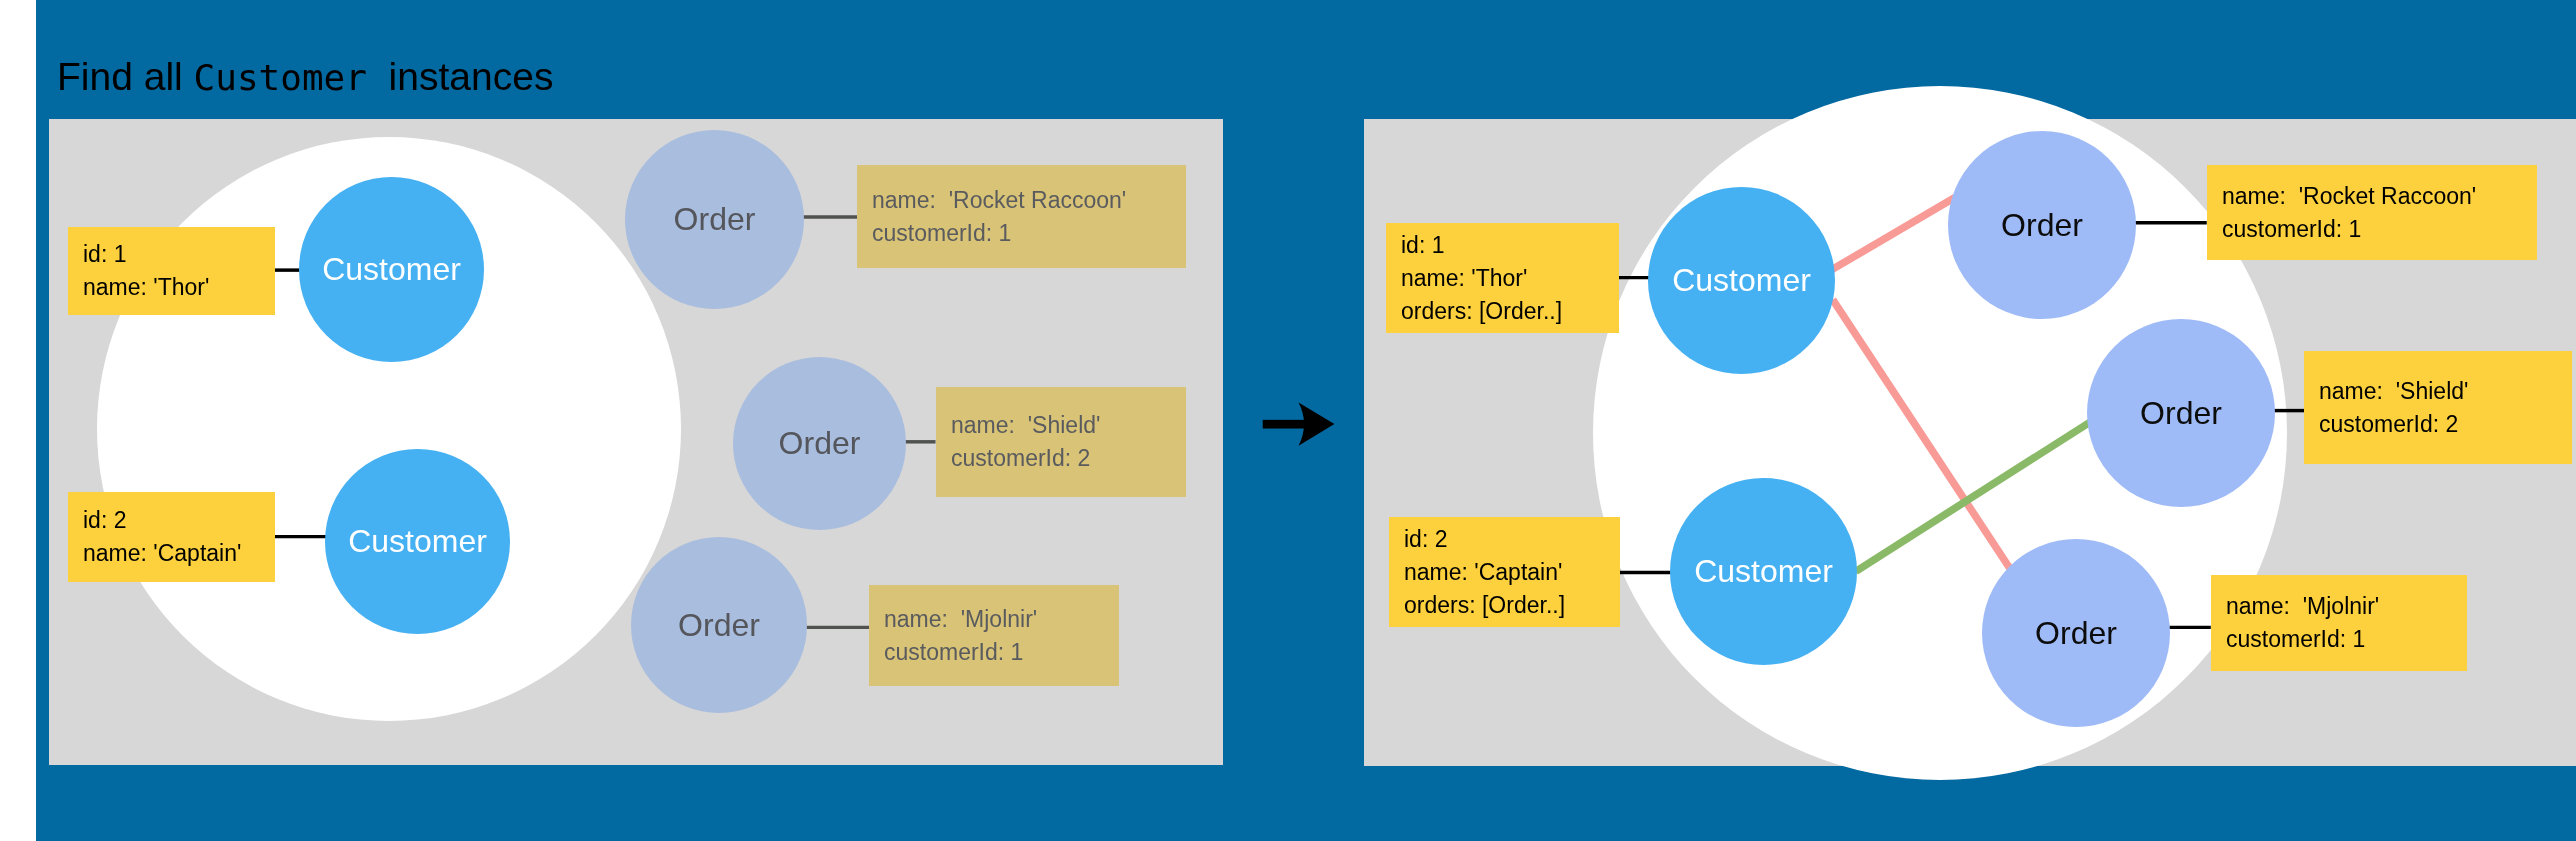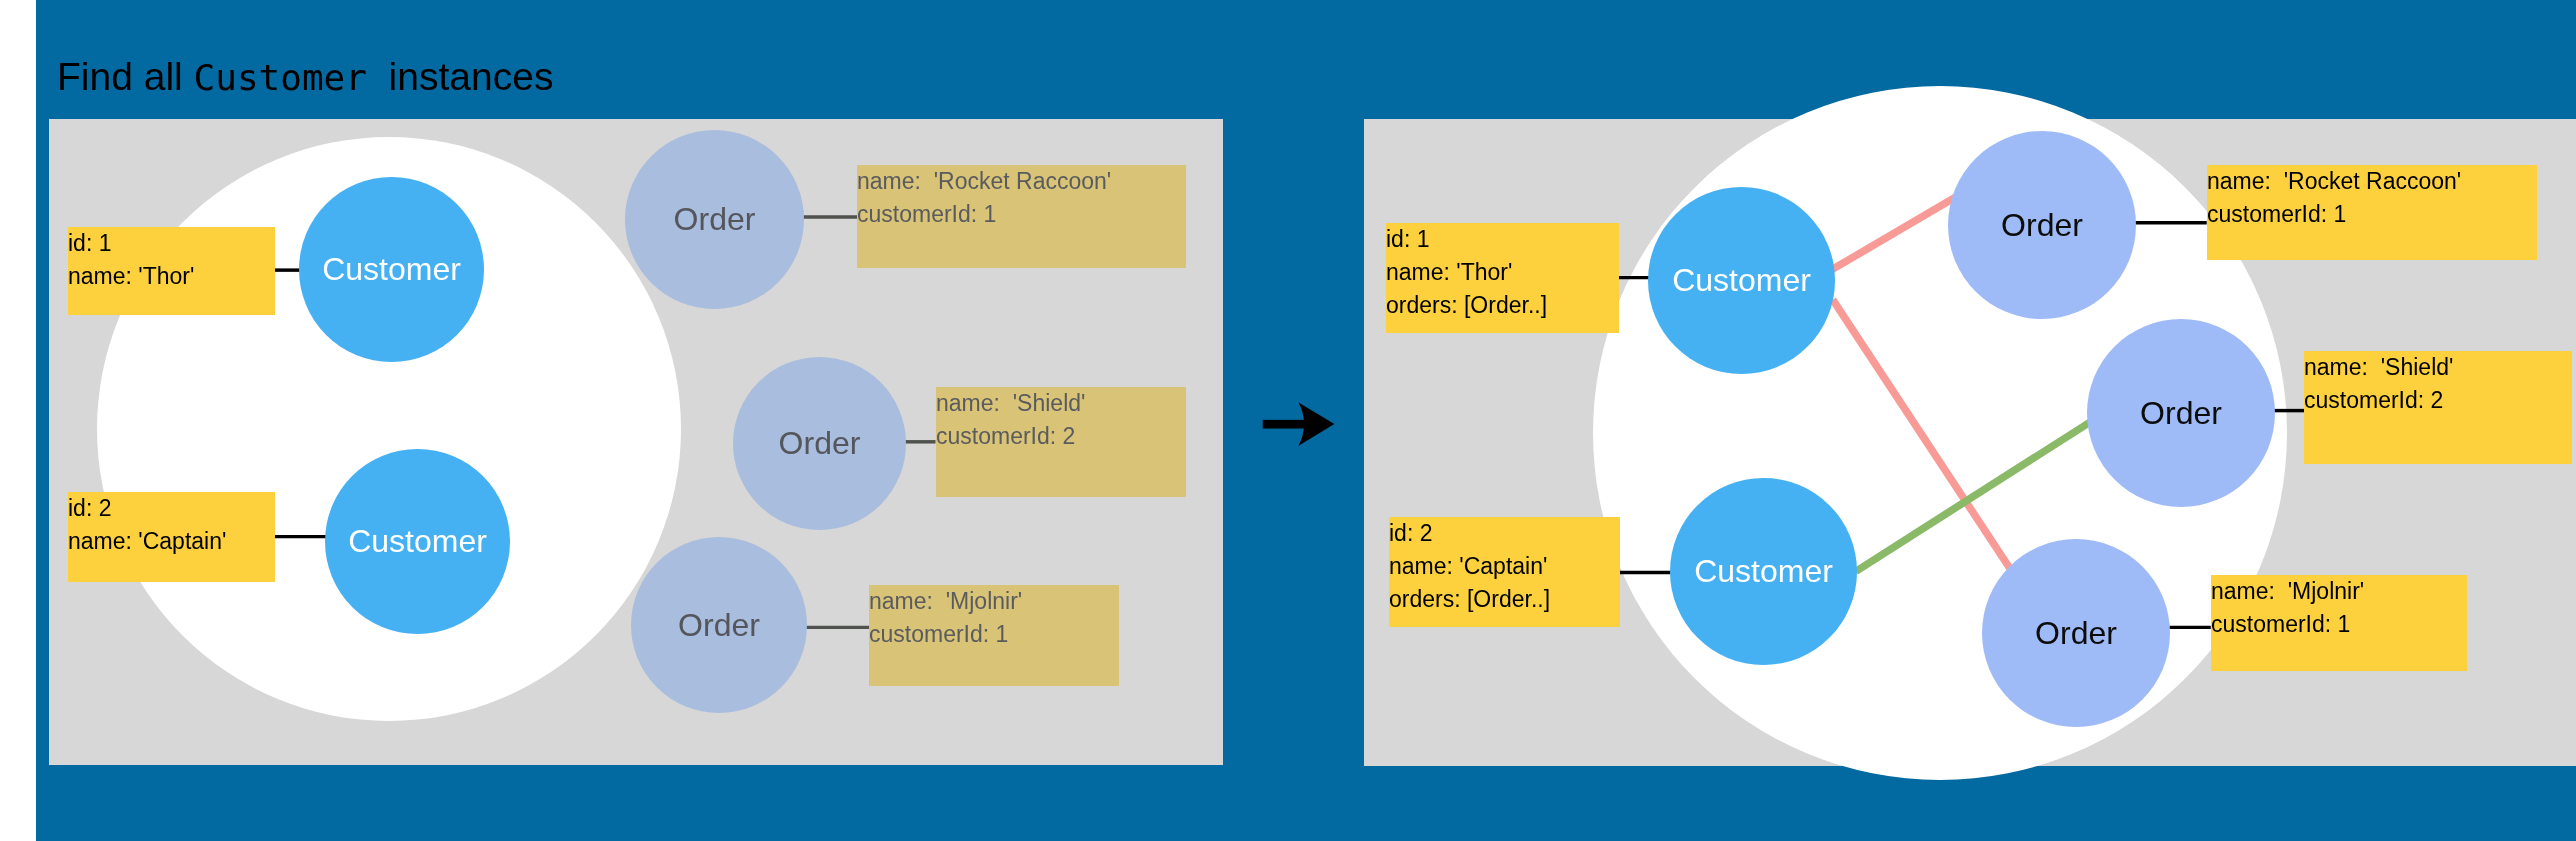--- a/index.html
+++ b/index.html
@@ -6,22 +6,22 @@
   #stage{position:relative;width:2576px;height:842px;background:#0369a1;overflow:hidden;
          font-family:"Liberation Sans",sans-serif;margin-left:36px;}
   .panel{position:absolute;background:#d7d7d7;}
   .venn{position:absolute;background:#ffffff;border-radius:50%;}
   svg.overlay{position:absolute;left:0;top:0;width:2576px;height:842px;pointer-events:none;}
   .node{position:absolute;border-radius:50%;display:flex;align-items:center;justify-content:center;
         font-size:32px;}
   .node.customer{background:#45b0f2;color:#ffffff;}
   .node.order-left{background:#a9bdde;color:#54565c;}
   .node.order-right{background:#9fbbf7;color:#0c0c0c;}
-  .card{position:absolute;display:flex;flex-direction:column;
-        box-sizing:border-box;font-size:23px;line-height:33px;color:#000000;
+  .card{position:absolute;display:flex;flex-direction:column;justify-content:center;
+        padding-left:15px;box-sizing:border-box;font-size:23px;line-height:33px;color:#000000;
         background:#fdd13d;}
   .card.tan{background:#d8c377;color:#5a5b5e;}
   .card div{white-space:pre;}
   .title{position:absolute;font-size:39px;color:#000000;white-space:pre;}
   .title span{white-space:pre;}
   .code{font-family:"DejaVu Sans Mono",monospace;font-size:36px;}
 </style>
 </head>
 <body>
 

